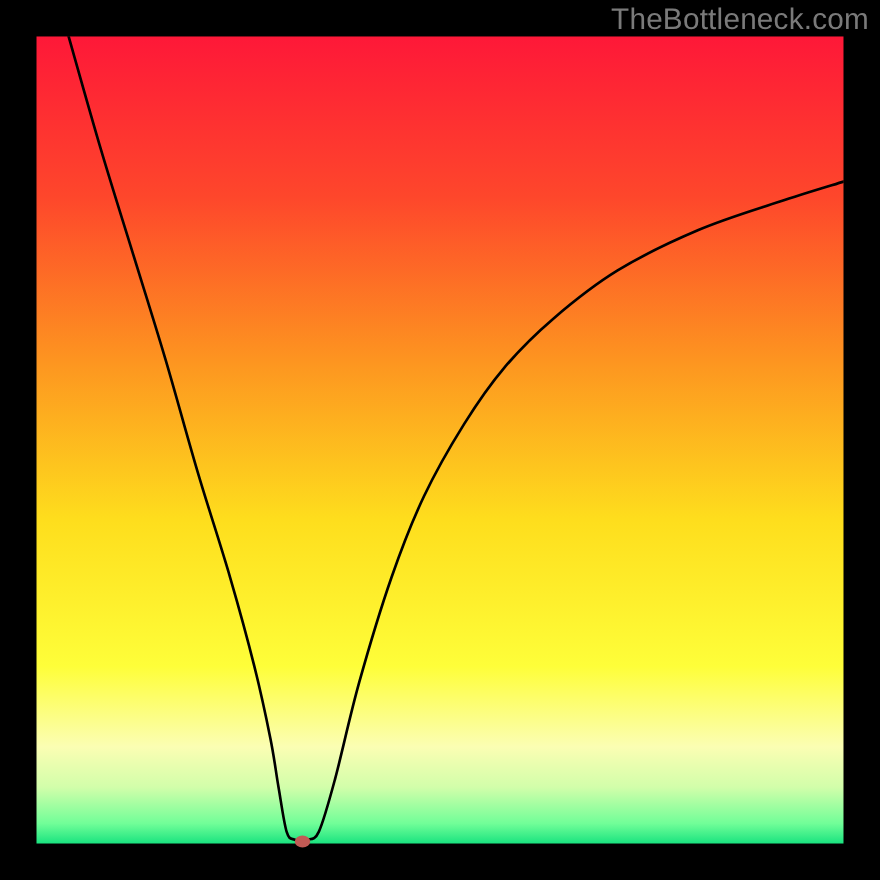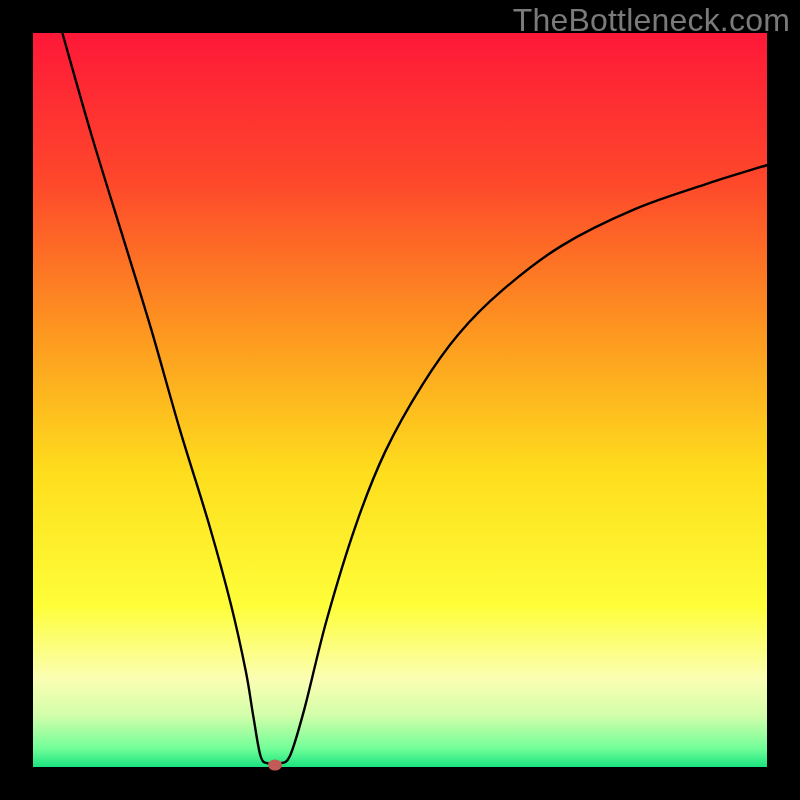--- a/index.html
+++ b/index.html
@@ -24,21 +24,21 @@
     top: 33px;
     left: 33px;
     width: 734px;
     height: 734px;
   }
   .watermark {
     position: absolute;
     top: 2px;
     right: 10px;
     color: #7a7a7a;
-    font-size: 32px;
+    font-size: 27px;
     font-weight: 500;
     letter-spacing: 0.2px;
     user-select: none;
   }
   .marker {
     position: absolute;
     width: 14px;
     height: 11px;
     border-radius: 50%;
     background: #c25a55;

